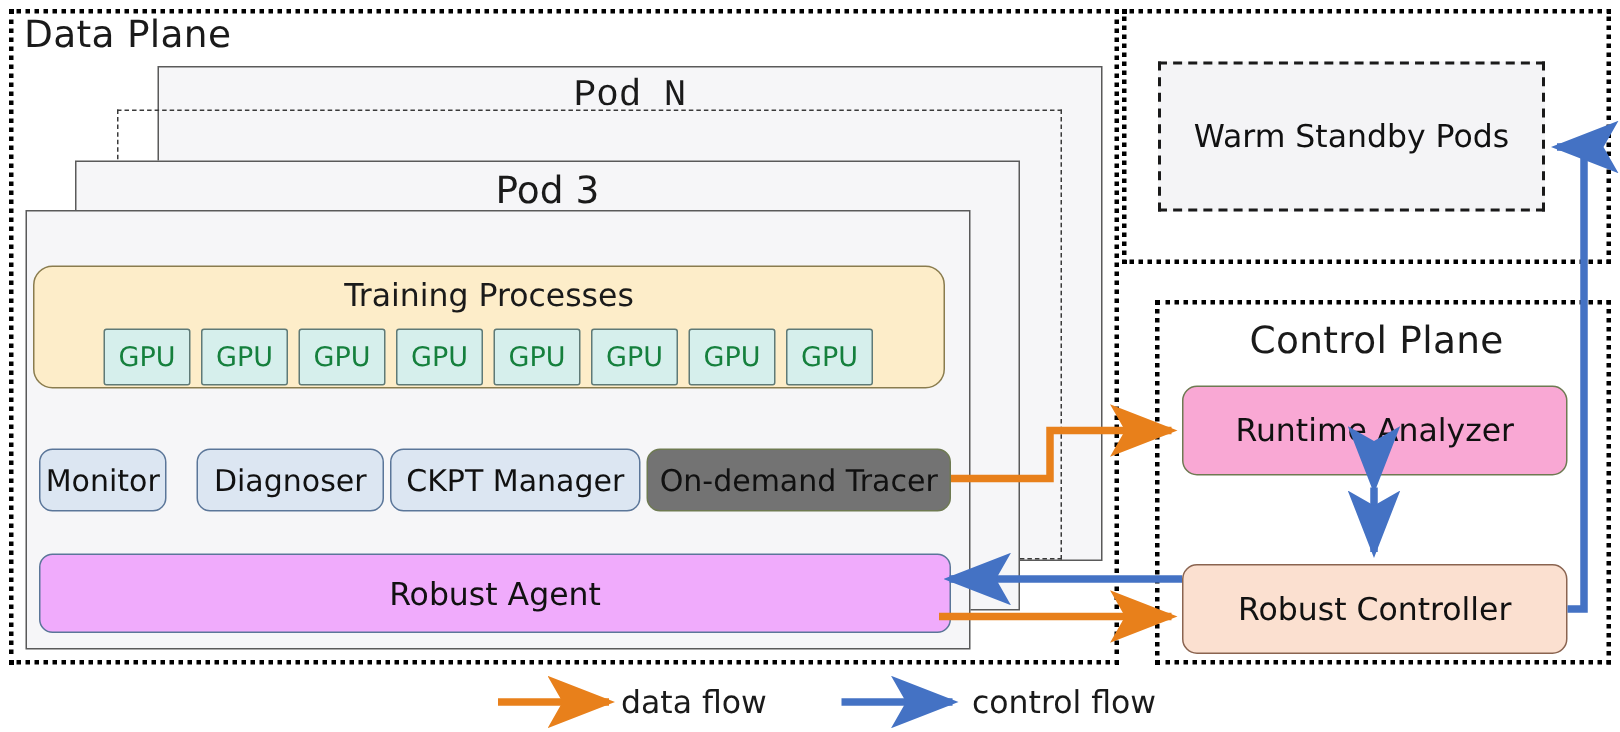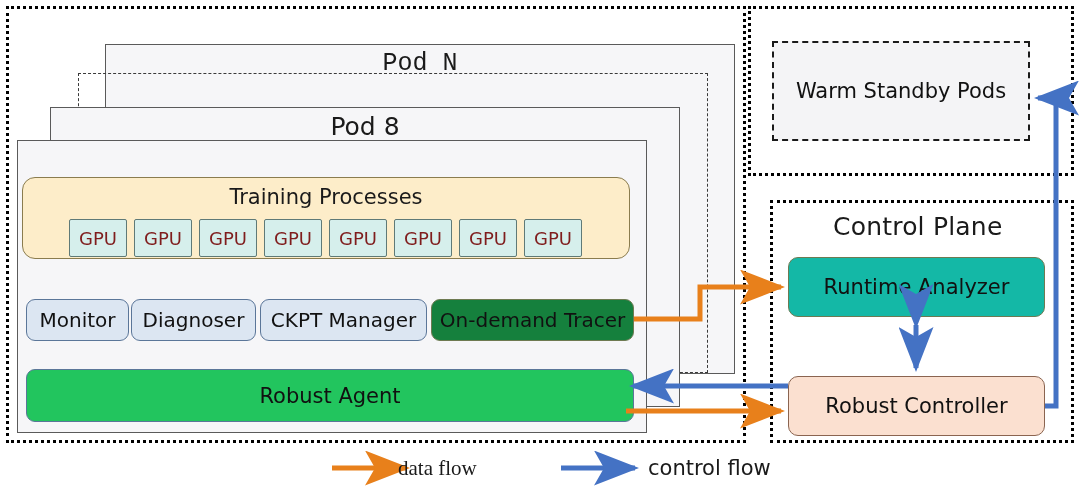--- a/index.html
+++ b/index.html
@@ -79,47 +79,47 @@
   }
   .gpu {
     position: absolute;
     background: #d6efec;
     border: 1.4px solid #5f7a77;
     border-radius: 2px;
     display: flex;
     align-items: center;
     justify-content: center;
     font-size: 18px;
-    color: #7f1d1d;
+    color: #15803d;
   }
   .comp-blue {
     background: #dce6f2;
     border: 1.4px solid #5b7699;
   }
   .comp-green {
-    background: #15803d;
+    background: #737373;
     border: 1.4px solid #6e7a52;
   }
   .agent {
-    background: #22c55e;
+    background: #f0abfc;
     border: 1.4px solid #5b7699;
     border-radius: 9px;
     font-size: 21px;
   }
   .standby {
     background: #f4f4f6;
     border: 2px dashed #1a1a1a;
     display: flex;
     align-items: center;
     justify-content: center;
     font-size: 21px;
     color: #111111;
   }
   .ctrl-green {
-    background: #14b8a6;
+    background: #f9a8d4;
     border: 1.5px solid #6e7a52;
     border-radius: 10px;
     font-size: 21px;
   }
   .ctrl-peach {
     background: #fbe0d0;
     border: 1.5px solid #8a6450;
     border-radius: 10px;
     font-size: 21px;
   }
@@ -140,47 +140,48 @@
     color: #1a1a1a;
     white-space: nowrap;
   }
 </style>
 </head>
 <body>
 
 <div id="stage">
 
   <div class="abs plane" style="left:6px; top:6px; width:740px; height:437px;"></div>
+  <div class="plane-label" style="left:16px; top:8px;">Data Plane</div>
 
   <div class="abs pod" style="left:105px; top:44px; width:630px; height:330px;">
     <div class="pod-title" style="top:4px;font-family:Liberation Mono, monospace;">Pod N</div>
   </div>
 
   <div class="abs pod-dashed" style="left:78px; top:73px; width:630px; height:300px;"></div>
 
   <div class="abs pod" style="left:50px; top:107px; width:630px; height:300px;">
-    <div class="pod-title" style="top:4px;">Pod 8</div>
+    <div class="pod-title" style="top:4px;">Pod 3</div>
   </div>
 
   <div class="abs pod" style="left:17px; top:140px; width:630px; height:293px;">
 
     <div class="abs training" style="left:4px; top:36px; width:608px; height:82px;">
       <div class="training-title">Training Processes</div>
 
       <div class="gpu" style="left:46px; top:41px; width:56px; height:36px;">GPU</div>
       <div class="gpu" style="left:111px; top:41px; width:56px; height:36px;">GPU</div>
       <div class="gpu" style="left:176px; top:41px; width:56px; height:36px;">GPU</div>
       <div class="gpu" style="left:241px; top:41px; width:56px; height:36px;">GPU</div>
       <div class="gpu" style="left:306px; top:41px; width:56px; height:36px;">GPU</div>
       <div class="gpu" style="left:371px; top:41px; width:56px; height:36px;">GPU</div>
       <div class="gpu" style="left:436px; top:41px; width:56px; height:36px;">GPU</div>
       <div class="gpu" style="left:501px; top:41px; width:56px; height:36px;">GPU</div>
     </div>
 
-    <div class="abs rbox comp-blue" style="left:8px; top:158px; width:103px; height:42px;">Monitor</div>
+    <div class="abs rbox comp-blue" style="left:8px; top:158px; width:85px; height:42px;">Monitor</div>
     <div class="abs rbox comp-blue" style="left:113px; top:158px; width:125px; height:42px;">Diagnoser</div>
     <div class="abs rbox comp-blue" style="left:242px; top:158px; width:167px; height:42px;">CKPT Manager</div>
     <div class="abs rbox comp-green" style="left:413px; top:158px; width:203px; height:42px;">On-demand Tracer</div>
 
     <div class="abs rbox agent" style="left:8px; top:228px; width:608px; height:53px;">Robust Agent</div>
   </div>
 
   <div class="abs plane" style="left:748px; top:6px; width:326px; height:170px;"></div>
   <div class="abs standby" style="left:772px; top:41px; width:258px; height:100px;">Warm Standby Pods</div>
 
@@ -224,16 +225,16 @@
     </g>
 
     <g>
       <path d="M332,468 L406,468" stroke="#e8801b" stroke-width="5" fill="none" marker-end="url(#ah-orange)"></path>
     </g>
     <g>
       <path d="M561,468 L635,468" stroke="#4472c4" stroke-width="5" fill="none" marker-end="url(#ah-blue)"></path>
     </g>
   </svg>
 
-  <div class="legend-text" style="left:398px; top:456px;font-family:Liberation Serif, serif;">data flow</div>
+  <div class="legend-text" style="left:414px; top:456px;">data flow</div>
   <div class="legend-text" style="left:648px; top:456px;">control flow</div>
 
 </div>
 
 </body></html>

